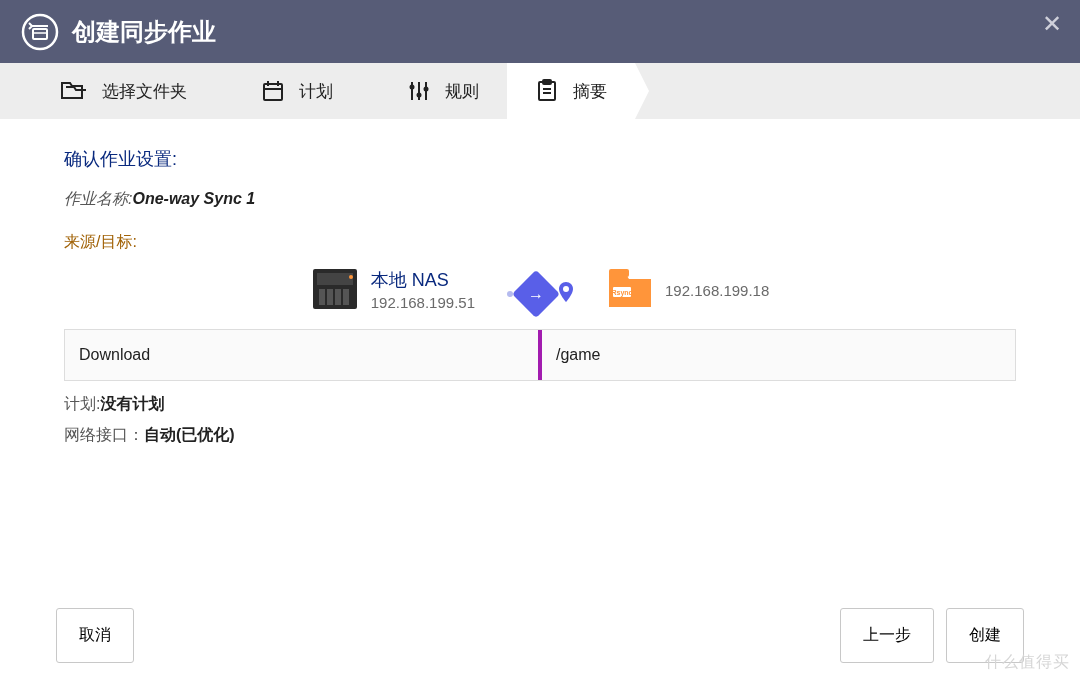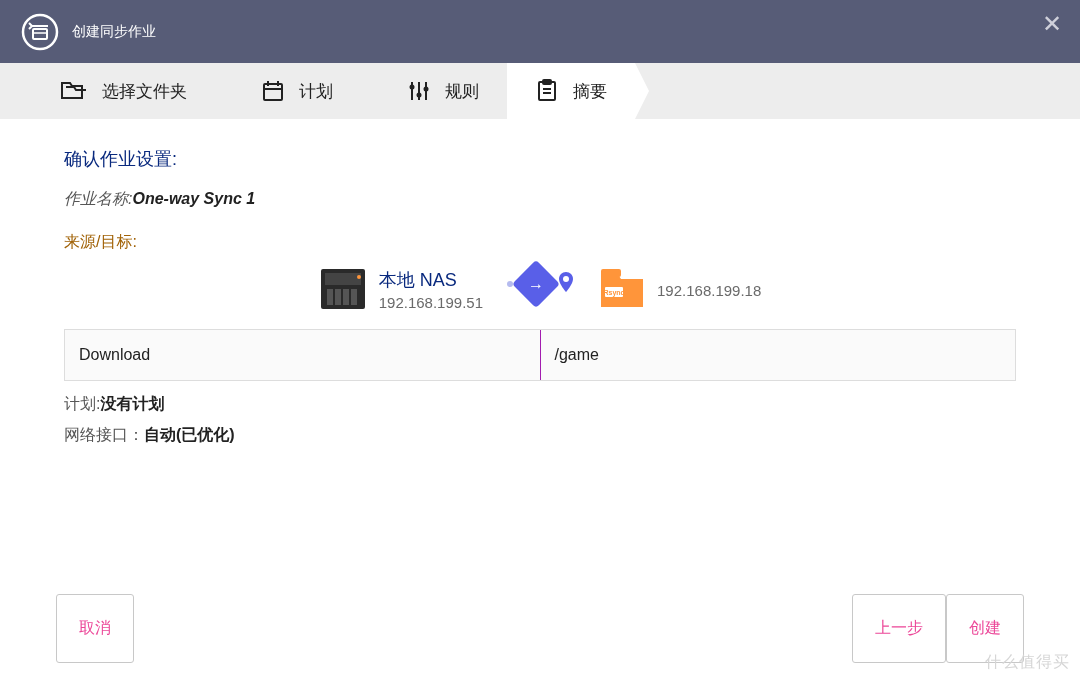--- a/index.html
+++ b/index.html
@@ -1,58 +1,58 @@
 <!DOCTYPE html>
 <html><head>
   <meta charset="utf-8">
   <style>
     * { margin: 0; padding: 0; box-sizing: border-box; }
     body { font-family: -apple-system, "Microsoft YaHei", "PingFang SC", sans-serif; background: #fff; width: 1080px; height: 681px; overflow: hidden; position: relative; }
     
     .titlebar { background: #575c77; height: 63px; display: flex; align-items: center; padding: 0 20px; color: #fff; position: relative; }
     .titlebar-icon { width: 40px; height: 40px; margin-right: 12px; display: flex; align-items: center; justify-content: center; }
-    .titlebar-title { font-size: 14px; font-weight: normal; }
+    .titlebar-title { font-size: 24px; font-weight: bold; }
     .close-btn { position: absolute; right: 18px; top: 10px; color: #cfd0da; font-size: 24px; cursor: pointer; font-weight: 300; }
     
     .stepbar { background: #ededed; height: 56px; display: flex; align-items: center; padding-left: 32px; }
     .step { display: flex; align-items: center; padding: 0 28px; height: 100%; font-size: 17px; color: #222; position: relative; }
     .step.active { background: #fff; }
     .step.active::before { content: ""; position: absolute; left: -14px; top: 0; width: 0; height: 0; border-top: 28px solid transparent; border-bottom: 28px solid transparent; border-left: 14px solid #ededed; z-index: 1; }
     .step.active::after { content: ""; position: absolute; right: -14px; top: 0; width: 0; height: 0; border-top: 28px solid transparent; border-bottom: 28px solid transparent; border-left: 14px solid #fff; z-index: 1; }
     .step-icon { margin-right: 14px; display: flex; align-items: center; }
     .step-gap { width: 18px; }
     
     .content { padding: 28px 64px 0 64px; }
     .section-title { color: #09297e; font-size: 18px; margin-bottom: 18px; }
     .job-line { font-size: 16px; color: #565656; margin-bottom: 22px; font-style: italic; }
     .job-line .bold { color: #222; font-weight: bold; }
     .src-tgt-label { font-size: 16px; color: #a16207; margin-bottom: 14px; }
     
-    .endpoints { display: flex; align-items: flex-start; justify-content: center; gap: 8px; margin-bottom: 18px; }
+    .endpoints { display: flex; align-items: flex-end; justify-content: center; gap: 16px; margin-bottom: 18px; }
     .endpoint { display: flex; align-items: center; gap: 12px; }
     .ep-icon { width: 48px; height: 44px; }
     .ep-text .ep-name { color: #09297e; font-size: 18px; }
     .ep-text .ep-ip { color: #6a6a6a; font-size: 15px; margin-top: 2px; }
     .arrow-box { display: flex; align-items: center; gap: 6px; margin: 0 16px; }
     .dot { width: 6px; height: 6px; background: #b5bbef; border-radius: 50%; }
     .diamond { width: 34px; height: 34px; background: #595fe8; transform: rotate(45deg); display: flex; align-items: center; justify-content: center; border-radius: 4px; }
     .diamond span { transform: rotate(-45deg); color: #fff; font-size: 16px; font-weight: bold; }
     .pin { color: #595fe8; font-size: 18px; }
     
     .path-table { display: flex; border: 1px solid #ddd; background: #fafafa; }
     .path-cell { flex: 1; padding: 16px 14px; font-size: 16px; color: #222; }
-    .path-cell + .path-cell { border-left: 1px solid #a21caf; }
+    .path-cell + .path-cell { border-left: 4px solid #a21caf; }
     
     .detail-line { font-size: 16px; color: #565656; margin-top: 13px; }
     .detail-line .bold { color: #222; font-weight: bold; }
     .detail-line + .detail-line { margin-top: 10px; }
     
     .footer { position: absolute; bottom: 18px; left: 0; right: 0; padding: 0 56px; display: flex; justify-content: space-between; }
-    .btn { background: #fff; border: 1px solid #c8c8c8; border-radius: 3px; padding: 23px 22px; font-size: 16px; color: #ec4899; cursor: pointer; }
-    .footer-right { display: flex; }
+    .btn { background: #fff; border: 1px solid #c8c8c8; border-radius: 3px; padding: 16px 22px; font-size: 16px; color: #000000; cursor: pointer; }
+    .footer-right { display: flex; gap: 12px; }
     
     .watermark { position: absolute; right: 10px; bottom: 8px; color: #d6d6d6; font-size: 16px; letter-spacing: 1px; pointer-events: none; }
   </style>
 </head>
 <body>
 
 <div class="titlebar">
   <div class="titlebar-icon">
     <svg width="40" height="40" viewBox="0 0 40 40">
         <circle cx="20" cy="20" r="17" fill="none" stroke="#fff" stroke-width="2.5"></circle>

